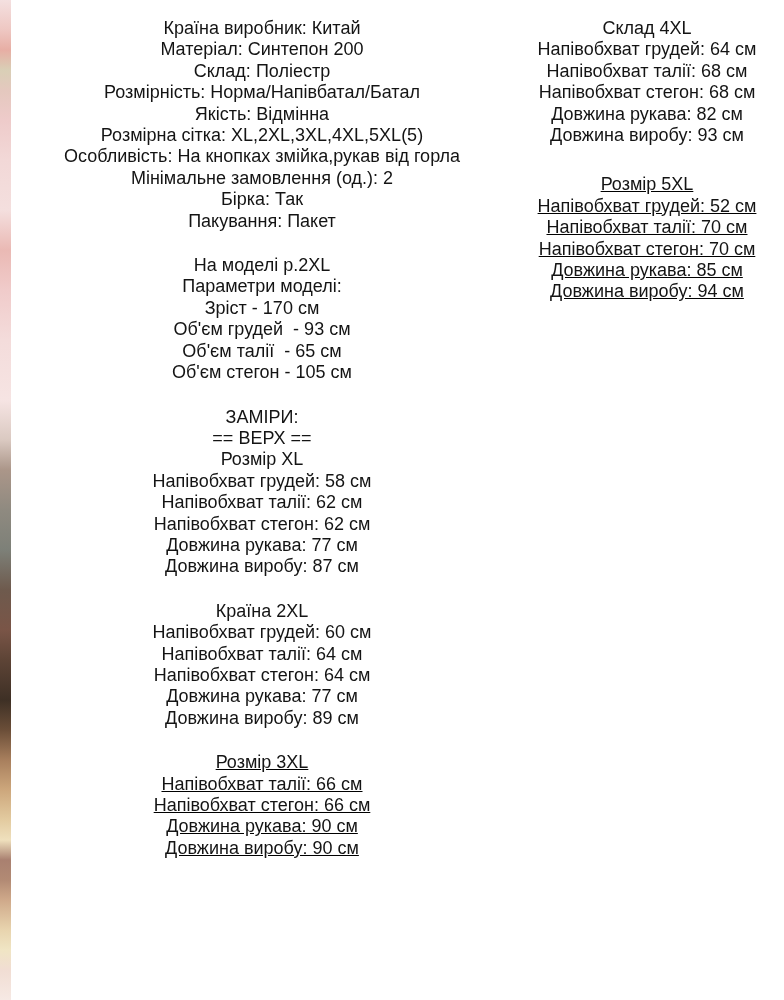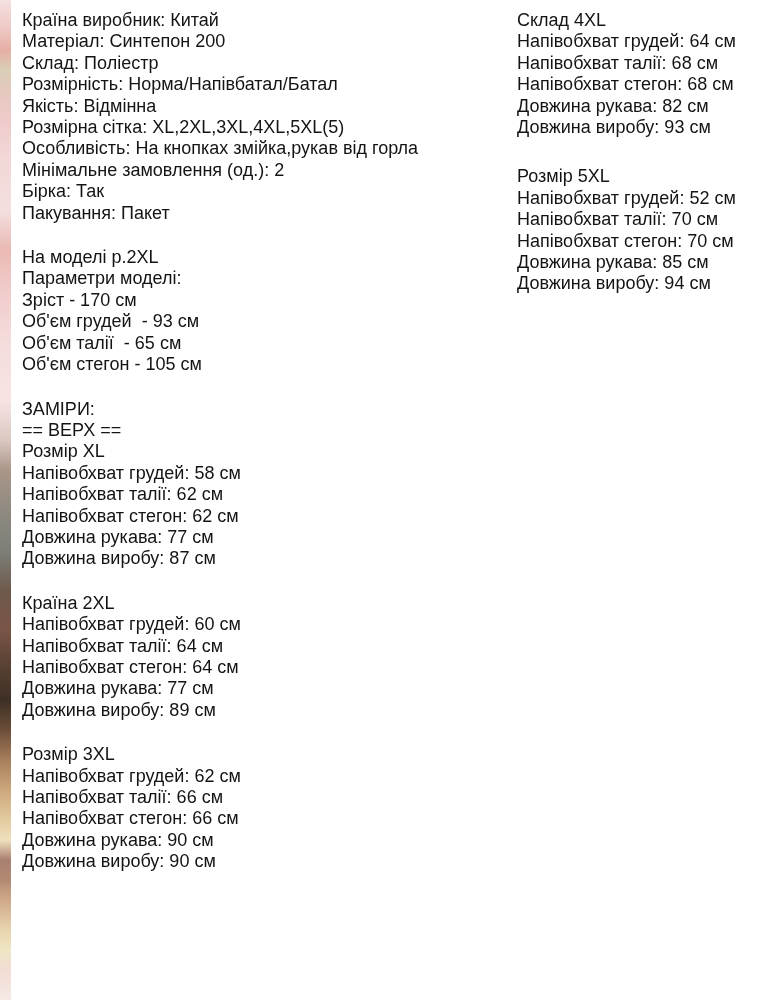--- a/index.html
+++ b/index.html
@@ -27,23 +27,23 @@
     top: 6px;
     left: 0;
     right: 0;
   }
   .col {
     position: absolute;
     top: 0;
   }
   .col-left  { left: 22px;  width: 480px; }
   .col-right { left: 517px; width: 260px; }
-  .block { margin: 4px 0 23px 0; }
+  .block { margin: 12px 0 23px 0; text-align: center; }
   .col-right .block { margin-bottom: 28px; }
-  .block:last-child { margin-bottom: 0; }
+  .block:last-child { margin-bottom: 0; text-decoration: underline; }
   .line {
     font-size: 18px;
     line-height: 21.4px;
     color: #141414;
     white-space: pre;
   }
 </style>
 </head>
 <body>
 
@@ -84,21 +84,20 @@
         <div class="block">
           <div class="line">Країна 2XL</div>
           <div class="line">Напівобхват грудей: 60 см</div>
           <div class="line">Напівобхват талії: 64 см</div>
           <div class="line">Напівобхват стегон: 64 см</div>
           <div class="line">Довжина рукава: 77 см</div>
           <div class="line">Довжина виробу: 89 см</div>
         </div>
         <div class="block">
           <div class="line">Розмір 3XL</div>
-          <div class="line">Напівобхват грудей: 62 см</div>
           <div class="line">Напівобхват талії: 66 см</div>
           <div class="line">Напівобхват стегон: 66 см</div>
           <div class="line">Довжина рукава: 90 см</div>
           <div class="line">Довжина виробу: 90 см</div>
         </div>
       </div>
     <div class="col col-right">
         <div class="block">
           <div class="line">Склад 4XL</div>
           <div class="line">Напівобхват грудей: 64 см</div>

